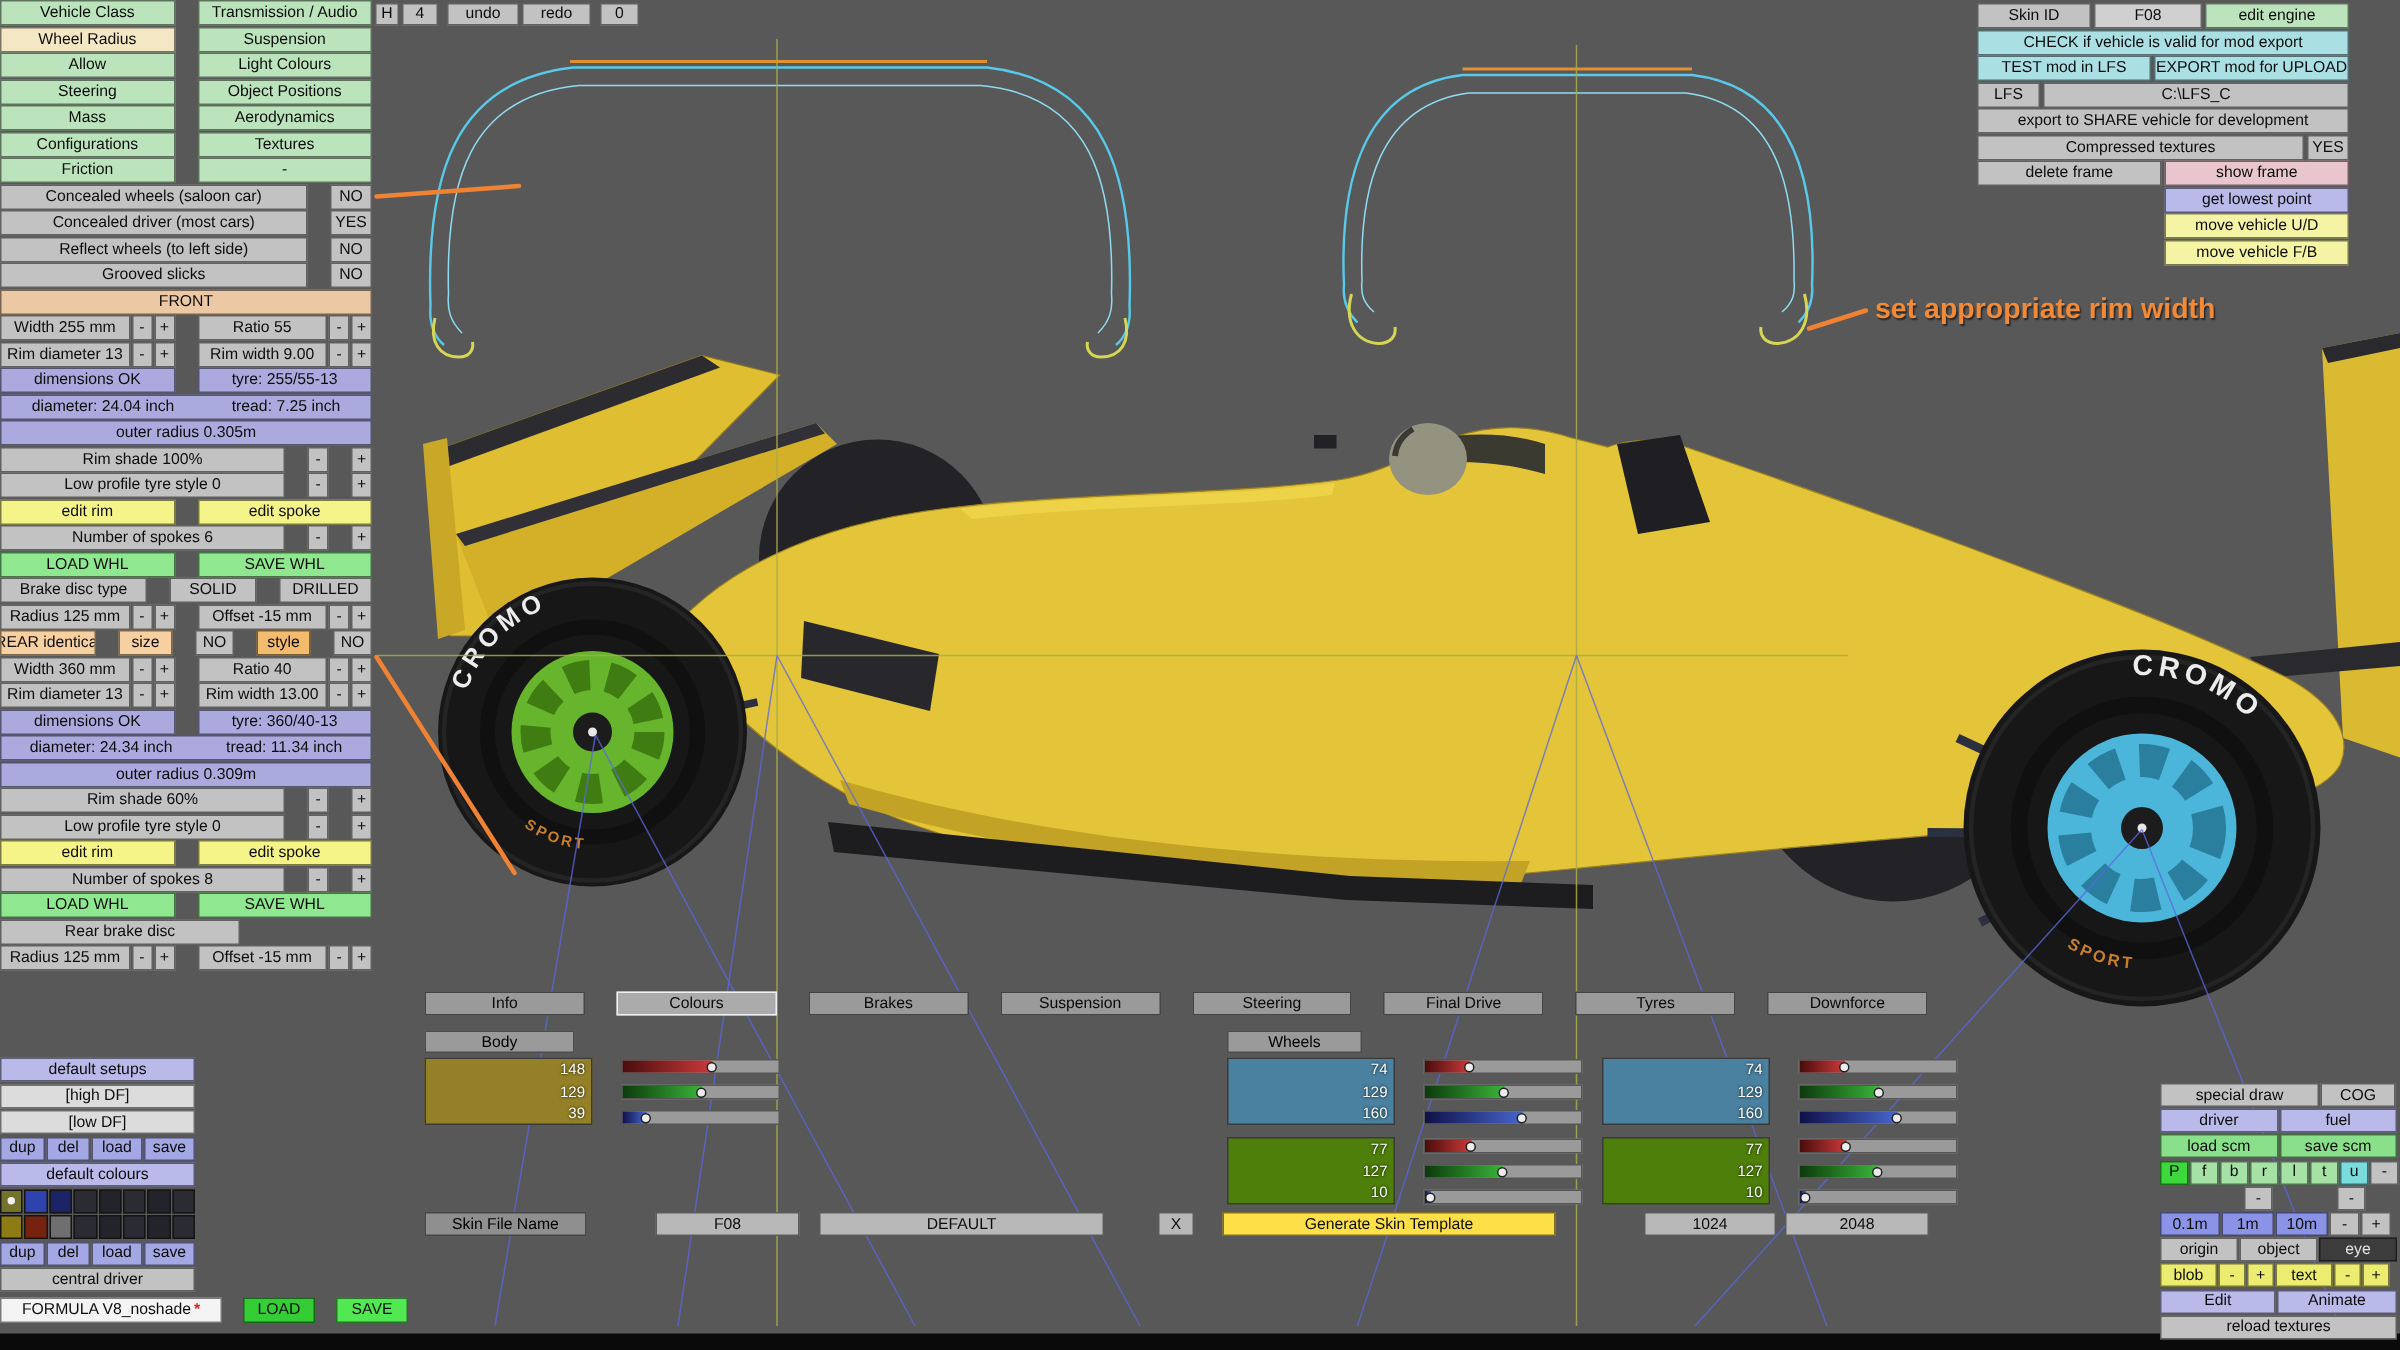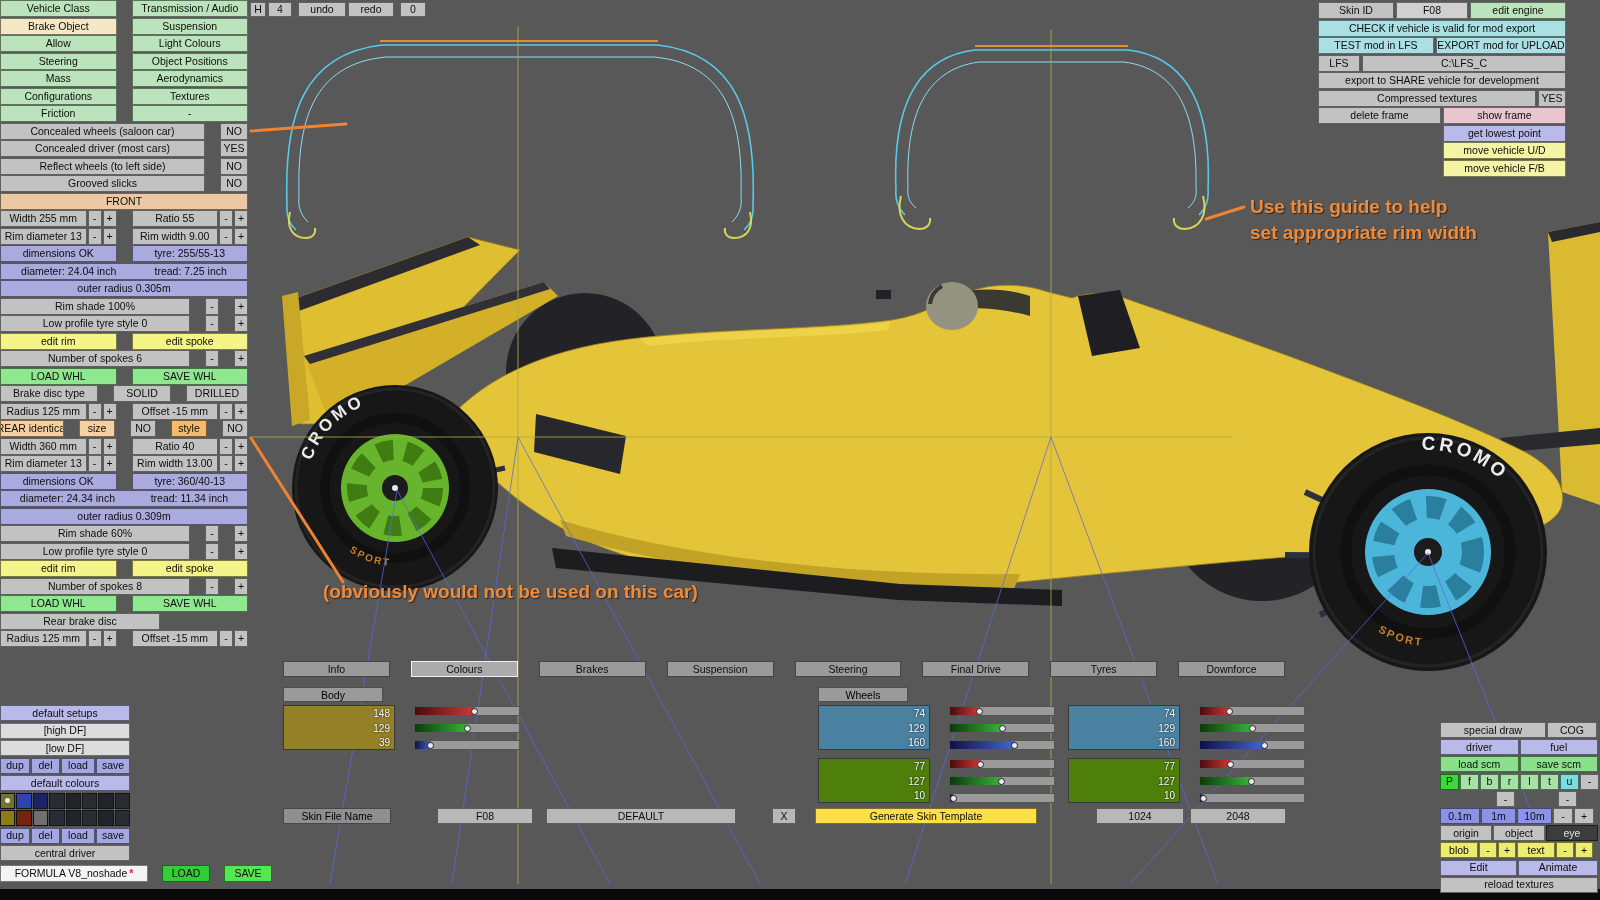--- a/index.html
+++ b/index.html
@@ -220,42 +220,40 @@
 
   <g stroke="#ef8333" stroke-width="3" stroke-linecap="round">
     <line x1="251" y1="131" x2="346" y2="124"></line>
     <line x1="251" y1="438" x2="343" y2="582"></line>
     <line x1="1206" y1="219" x2="1244" y2="207"></line>
   </g>
 </svg>
 </div>
 
 <div class="annotation" style="left:1250px;top:194px">
-  <div>Use this guide to help</div>
       <div>set appropriate rim width</div>
 </div>
 <div class="annotation" style="left:323px;top:579px">
-      <div>(obviously would not be used on this car)</div>
 </div>
 
 <div id="topbar">
   <div class="btn" style="width:16px">H</div>
   <div class="btn" style="width:24px">4</div>
   <div class="btn" style="width:48px;margin-left:4px">undo</div>
   <div class="btn" style="width:46px">redo</div>
   <div class="btn" style="width:26px;margin-left:4px">0</div>
 </div>
 
 <div id="left-panel">
   <div class="lrow">
         <div class="btn green fl">Vehicle Class</div>
         <div class="btn green fl">Transmission / Audio</div>
       </div>
   <div class="lrow">
-        <div class="btn cream fl">Brake Object</div>
+        <div class="btn cream fl">Wheel Radius</div>
         <div class="btn green fl">Suspension</div>
       </div>
   <div class="lrow">
         <div class="btn green fl">Allow</div>
         <div class="btn green fl">Light Colours</div>
       </div>
   <div class="lrow">
         <div class="btn green fl">Steering</div>
         <div class="btn green fl">Object Positions</div>
       </div>

